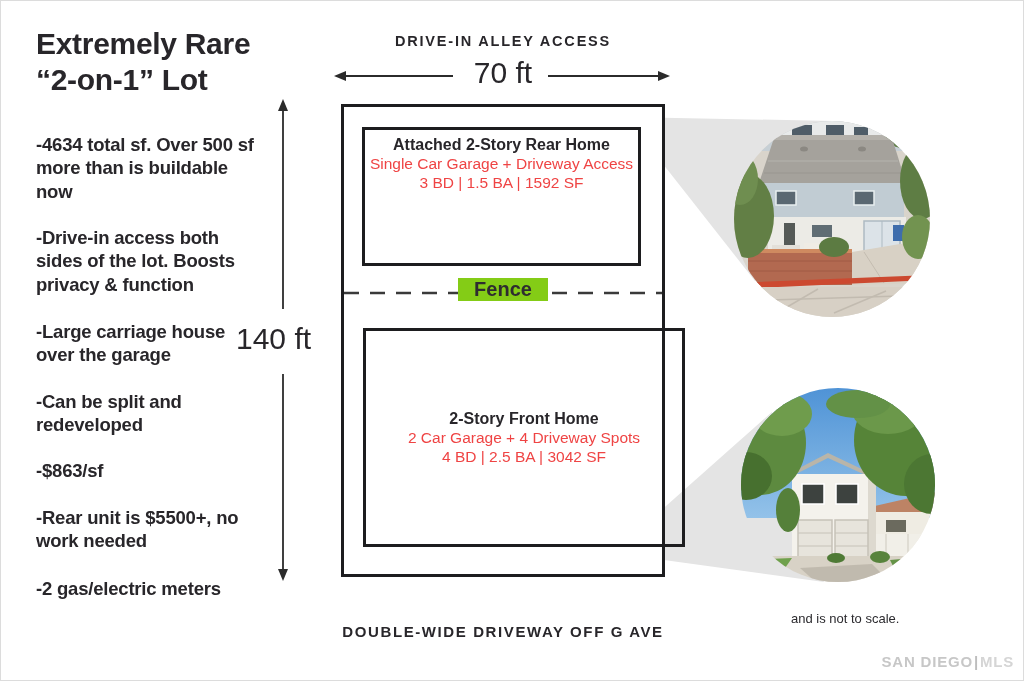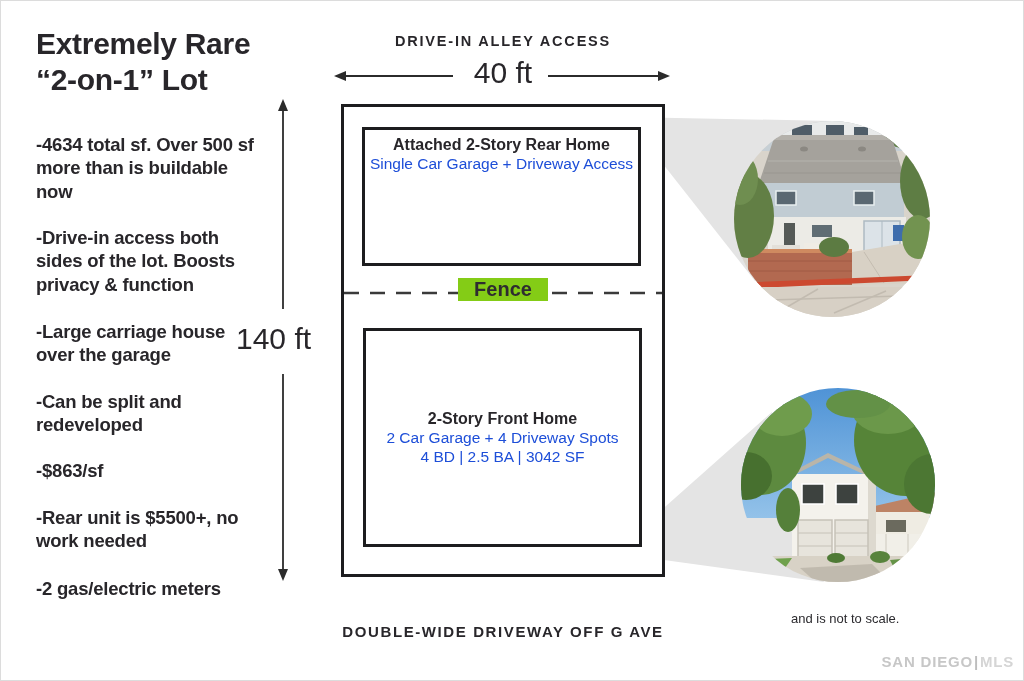--- a/index.html
+++ b/index.html
@@ -13,24 +13,24 @@
   #headline{left:36px;top:26px;font-size:30px;line-height:36px;font-weight:700;letter-spacing:-0.3px;}
   .bullet{left:36px;width:225px;font-size:18.5px;line-height:23.4px;font-weight:700;letter-spacing:-0.2px;}
   
   #alley-label{left:341px;width:324px;top:33px;text-align:center;font-size:14.5px;font-weight:700;letter-spacing:1.8px;}
   #width-label{left:341px;width:324px;top:56px;text-align:center;font-size:30px;font-weight:400;}
   #height-label{left:236px;top:322px;font-size:30px;font-weight:400;}
   #bottom-label{left:316px;width:374px;top:623px;text-align:center;font-size:15px;font-weight:700;letter-spacing:1.6px;}
   #lot{left:341px;top:104px;width:324px;height:473px;border:3px solid #1d1d1f;box-sizing:border-box;background:#ffffff;}
   #rear-home-box{left:362px;top:127px;width:279px;height:139px;border:3px solid #1d1d1f;box-sizing:border-box;
     text-align:center;padding-top:5px;}
-  #front-home-box{left:363px;top:328px;width:279px;height:219px;border:3px solid #1d1d1f;box-sizing:border-box;
+  #front-home-box{left:363px;top:328px;width:322px;height:219px;border:3px solid #1d1d1f;box-sizing:border-box;
     display:flex;flex-direction:column;justify-content:center;text-align:center;}
   .home-name{font-size:16px;font-weight:700;line-height:19px;}
-  .home-line{font-size:15.5px;font-weight:400;line-height:19px;color:#1d4ed8;}
+  .home-line{font-size:15.5px;font-weight:400;line-height:19px;color:#ef4444;}
   #fence-row{left:341px;top:278px;width:324px;height:30px;text-align:center;}
   #fence-label{display:inline-block;background:#84cc16;padding:0 16px;font-size:20px;font-weight:700;color:#2e2c30;}
   
   #footnote{left:791px;top:610px;font-size:13px;line-height:18px;font-weight:500;color:#2b2a2e;}
   #brand{left:860px;top:653px;width:154px;text-align:right;font-size:15px;font-weight:700;letter-spacing:0.8px;color:#c7c7c7;}
   #brand .mls{color:#d5d5d5;}
   #brand .bar{color:#bdbdbd;padding:0 1px;}
   svg{display:block;}
   .z1{z-index:1;} .z2{z-index:2;} .z3{z-index:3;}
 </style>
@@ -60,32 +60,33 @@
   </svg>
   <div class="abs" id="height-label">140 ft</div>
 
   <div class="abs" id="alley-label">DRIVE-IN ALLEY ACCESS</div>
   <svg class="abs" style="left:333px;top:67px" width="338" height="18">
     <line x1="10" y1="9" x2="120" y2="9" stroke="#2b2b2b" stroke-width="1.8"></line>
     <line x1="215" y1="9" x2="328" y2="9" stroke="#2b2b2b" stroke-width="1.8"></line>
     <polygon points="1,9 13,4 13,14" fill="#2b2b2b"></polygon>
     <polygon points="337,9 325,4 325,14" fill="#2b2b2b"></polygon>
   </svg>
-  <div class="abs" id="width-label">40 ft</div>
+  <div class="abs" id="width-label">70 ft</div>
 
   <svg class="abs z1" style="left:0;top:0" width="1024" height="681">
     <polygon points="626,117 834,121 755,281" fill="#e4e4e4"></polygon>
     <polygon points="613,553 824,582 772,412" fill="#e4e4e4"></polygon>
   </svg>
 
   <div class="abs z2" id="lot"></div>
 
   <div class="abs z2" id="rear-home-box">
     <div class="home-name">Attached 2-Story Rear Home</div>
     <div class="home-line">Single Car Garage + Driveway Access</div>
+    <div class="home-line">3 BD | 1.5 BA | 1592 SF</div>
   </div>
 
   <svg class="abs z2" style="left:344px;top:290px" width="318" height="6">
     <line x1="0" y1="3" x2="318" y2="3" stroke="#3a3a3a" stroke-width="2.4" stroke-dasharray="15 11"></line>
   </svg>
   <div class="abs z2" id="fence-row">
     <span id="fence-label">Fence</span>
   </div>
 
   <div class="abs z2" id="front-home-box">

